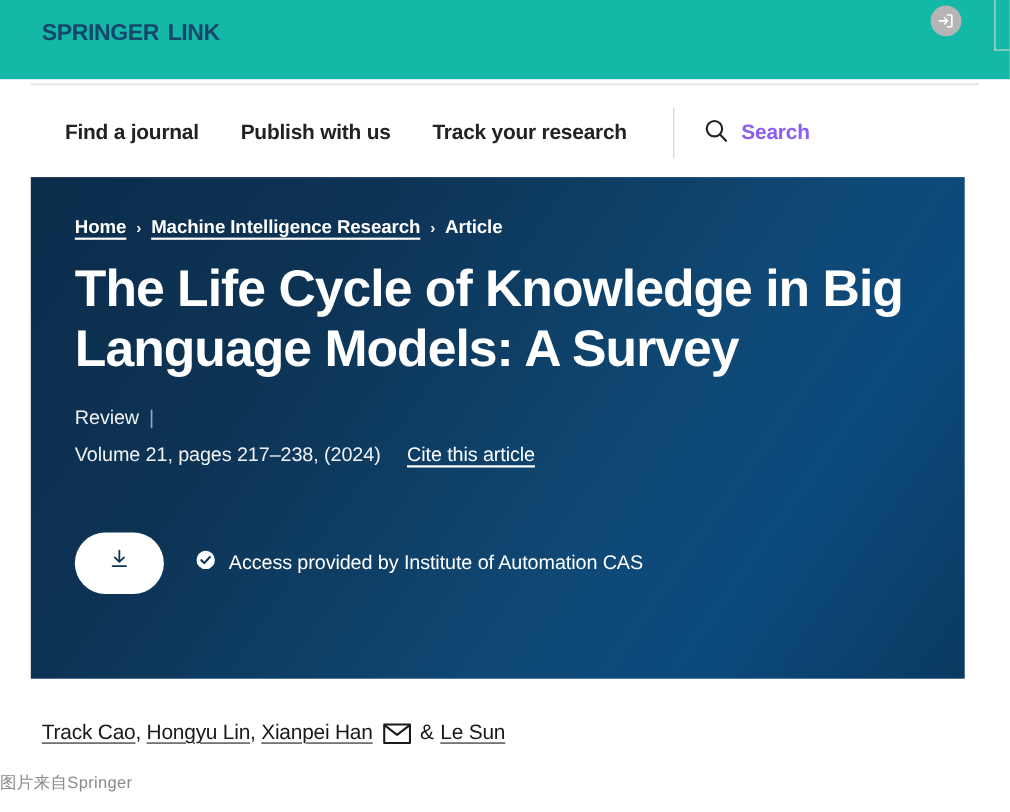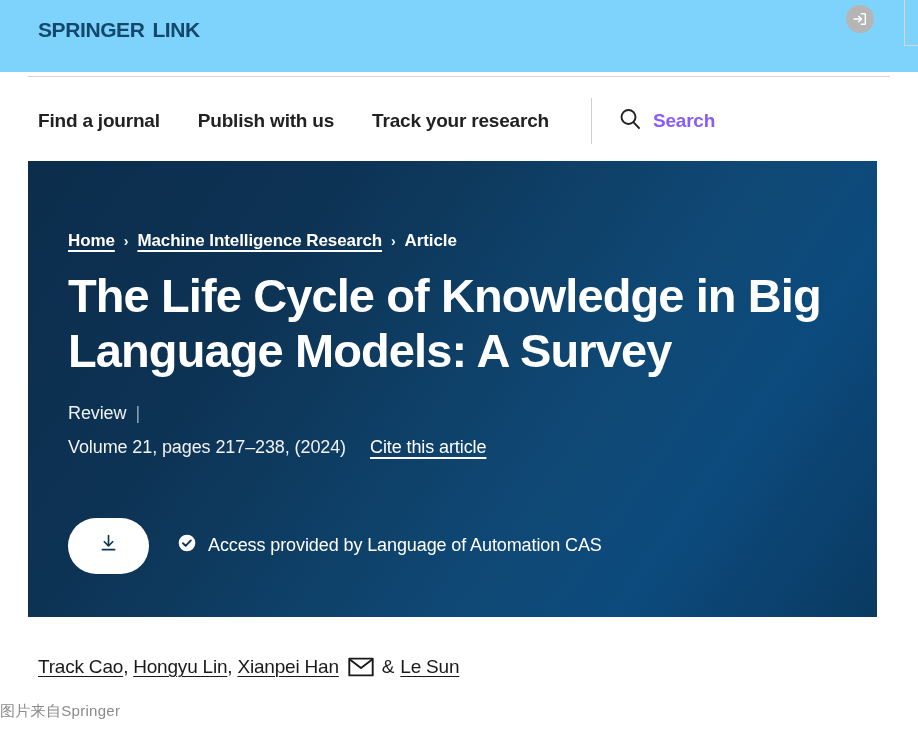--- a/index.html
+++ b/index.html
@@ -14,21 +14,21 @@
     background: #ffffff;
     font-family: "Liberation Sans", sans-serif;
     overflow: hidden;
     position: relative;
   }
 
   
   .masthead {
     position: relative;
     height: 72px;
-    background: #7dd3fc;
+    background: #14b8a6;
   }
   .brand {
     position: absolute;
     left: 38px;
     top: 12px;
     font-family: "Liberation Sans", sans-serif;
     font-size: 30px;
     font-weight: 700;
     letter-spacing: -0.4px;
     color: #13476b;
@@ -70,21 +70,21 @@
   }
 
   
   .navbar {
     position: absolute;
     left: 0; right: 0;
     top: 92px;
     height: 58px;
     display: flex;
     align-items: center;
-    padding-left: 38px;
+    padding-left: 59px;
   }
   .nav-item {
     font-size: 19px;
     font-weight: 700;
     color: #222222;
     margin-right: 38px;
     white-space: nowrap;
     letter-spacing: -0.2px;
   }
   .nav-sep {
@@ -119,21 +119,20 @@
   }
 
   .breadcrumb {
     font-size: 17px;
     font-weight: 700;
     display: flex;
     align-items: center;
     gap: 9px;
     letter-spacing: -0.1px;
     margin-bottom: 12px;
-    margin-top: 34px;
   }
   .breadcrumb .crumb-link {
     color: #ffffff;
     text-decoration: underline;
     text-underline-offset: 4px;
     text-decoration-thickness: 1.5px;
     white-space: nowrap;
   }
   .breadcrumb .crumb-plain {
     color: #ffffff;
@@ -323,21 +322,21 @@
       </span>
     </button>
 
     <div class="access-line">
       <span>
         <svg width="20" height="20" viewBox="0 0 24 24" aria-hidden="true">
           <circle cx="12" cy="12" r="10" fill="#ffffff"></circle>
           <path d="M7.2 12.3l3.2 3.2 6.2-6.6" fill="none" stroke="#0b3556" stroke-width="2.3" stroke-linecap="round" stroke-linejoin="round"></path>
         </svg>
       </span>
-      <span>Access provided by Language of Automation CAS</span>
+      <span>Access provided by Institute of Automation CAS</span>
     </div>
   </div>
 </div>
 
 <div class="authors">
   <span class="author-link">Track Cao</span>
   <span class="comma">,</span>
   <span class="author-link">Hongyu Lin</span>
   <span class="comma">,</span>
   <span class="author-link">Xianpei Han</span>

